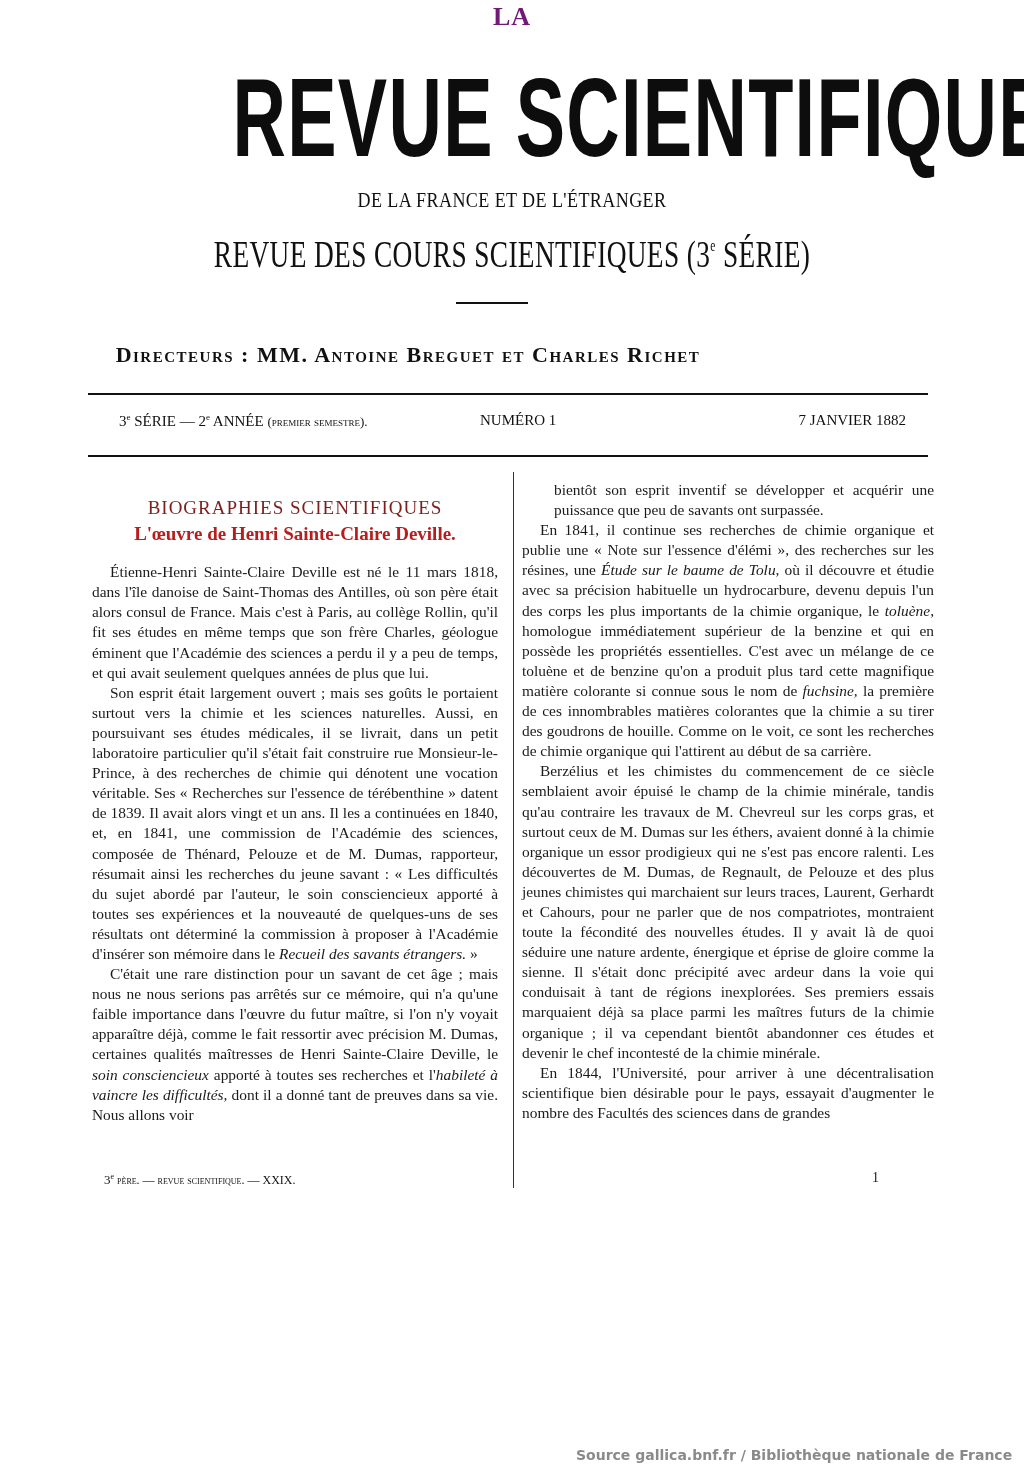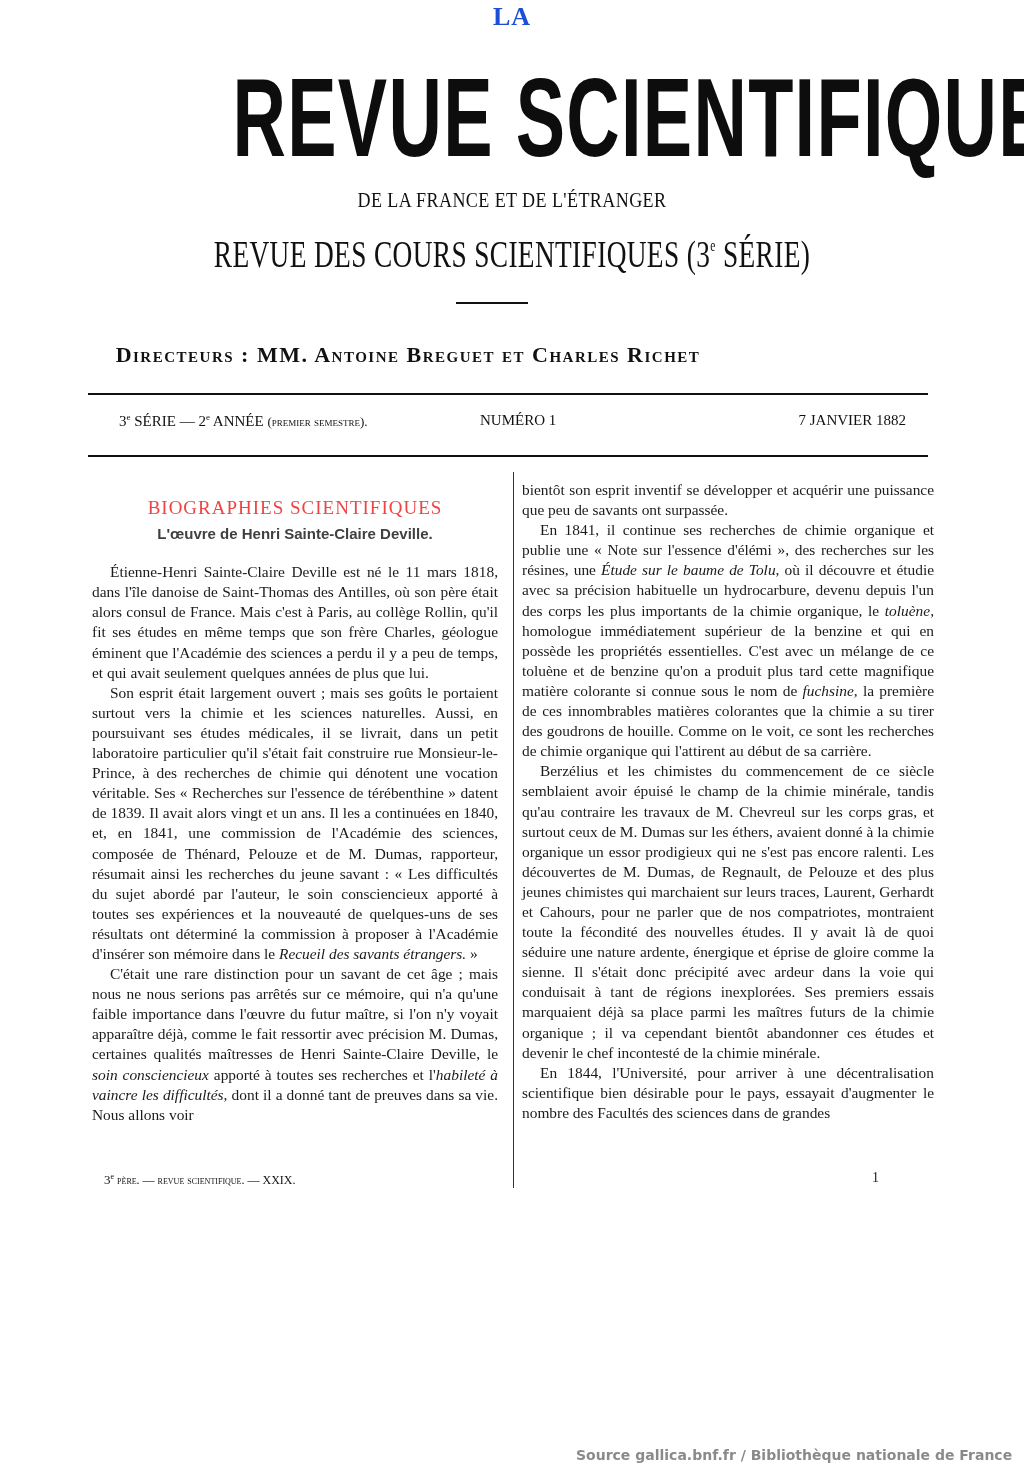--- a/index.html
+++ b/index.html
@@ -4,21 +4,21 @@
 <style>
   html, body { margin: 0; padding: 0; background: #ffffff; }
   body {
     width: 1024px; height: 1477px; position: relative; overflow: hidden;
     color: #1a1a1a;
     font-family: "Liberation Serif", "DejaVu Serif", serif;
   }
   .masthead-la {
     position: absolute; top: 2px; left: 0; width: 1024px; text-align: center;
     font-family: "Liberation Serif", serif; font-size: 26px; font-weight: bold;
-    letter-spacing: 1px; color: #1d4ed8;
+    letter-spacing: 1px; color: #701a75;
   }
   .masthead-title {
     position: absolute; top: 62px; left: 88px; width: 850px; text-align: center;
     font-family: "Liberation Sans", "DejaVu Sans", sans-serif;
     font-weight: bold; font-size: 112px; line-height: 112px;
     letter-spacing: 2px; color: #0d0d0d;
     transform: scaleX(0.66); transform-origin: center;
     white-space: nowrap;
   }
   .masthead-sub1 {
@@ -52,31 +52,31 @@
   .info-row .left .sc { font-variant: small-caps; font-size: 13px; }
   .info-row .center { position: absolute; left: 376px; top: 0; }
   .info-row .right { position: absolute; right: -2px; top: 0; }
   .col {
     position: absolute; top: 480px; font-size: 15.4px; line-height: 20.1px;
     text-align: justify; color: #1a1a1a;
   }
   .col-left { left: 92px; width: 406px; }
   .col-right { left: 522px; width: 412px; }
   .col p { margin: 0; text-indent: 18px; }
-  .col p.noindent { text-indent: 0; }
+  .col p.noindent { text-indent: 0; margin-left: 32px; }
   .col-divider {
     position: absolute; left: 513px; top: 472px; width: 1px; height: 716px; background: #333;
   }
   .section-title {
     text-align: center; font-size: 19px; letter-spacing: 1px; margin: 18px 0 6px 0;
-    font-family: "Liberation Serif", serif; color: #ef4444;
+    font-family: "Liberation Serif", serif; color: #7f1d1d;
   }
   .article-title {
-    text-align: center; font-size: 15px; font-weight: bold; margin: 0 0 18px 0;
-    font-family: Liberation Sans, sans-serif; color: #404040;
+    text-align: center; font-size: 19px; font-weight: bold; margin: 0 0 18px 0;
+    font-family: Liberation Serif, serif; color: #b91c1c;
   }
   .page-footer {
     position: absolute; top: 1172px; left: 104px; width: 780px;
     font-family: "Liberation Serif", serif; font-size: 13px; color: #111;
   }
   .page-footer .sc { font-variant: small-caps; font-size: 12px; }
   .page-footer sup { font-size: 8px; }
   .page-number {
     position: absolute; top: 1170px; left: 872px; font-size: 14px;
     font-family: "Liberation Serif", serif;

